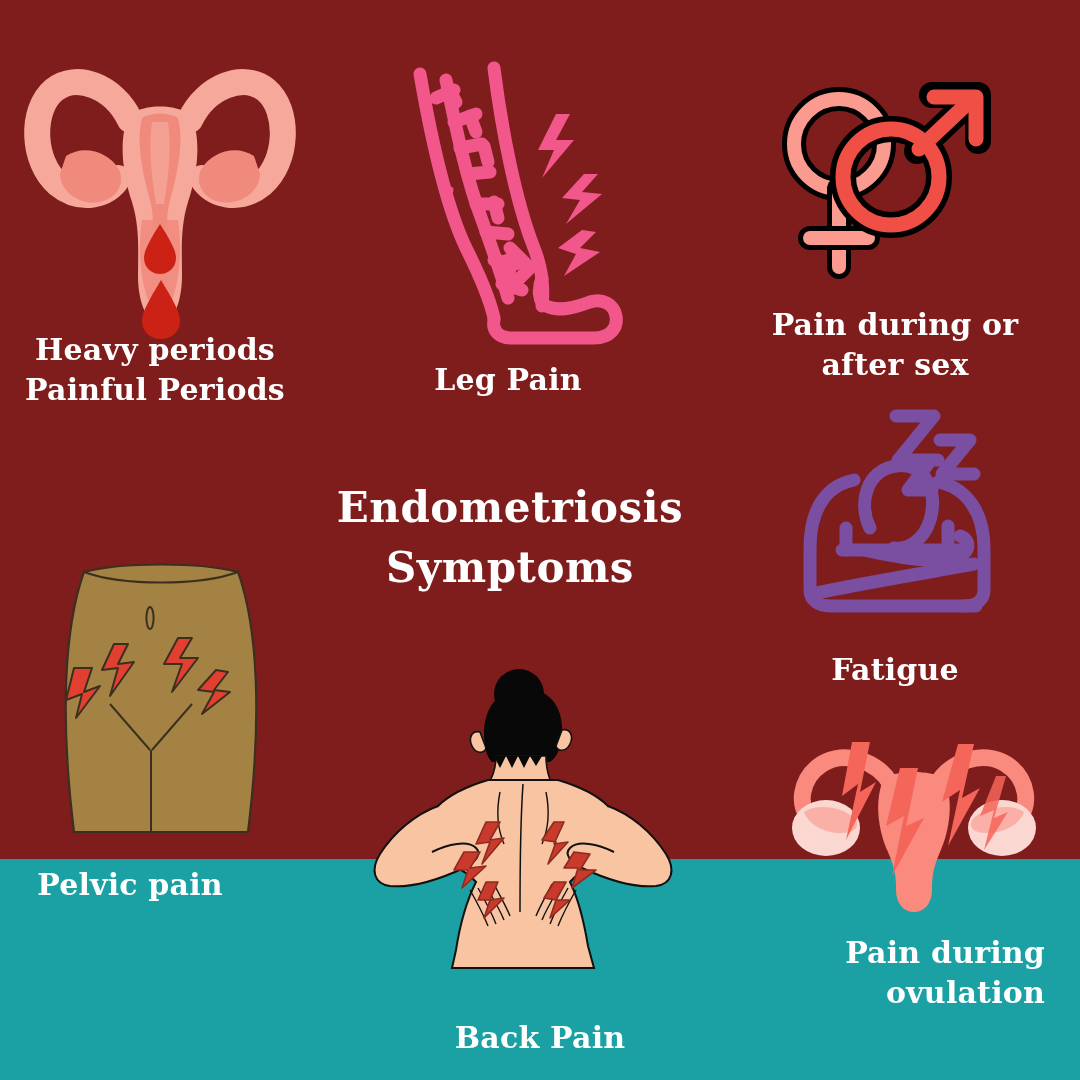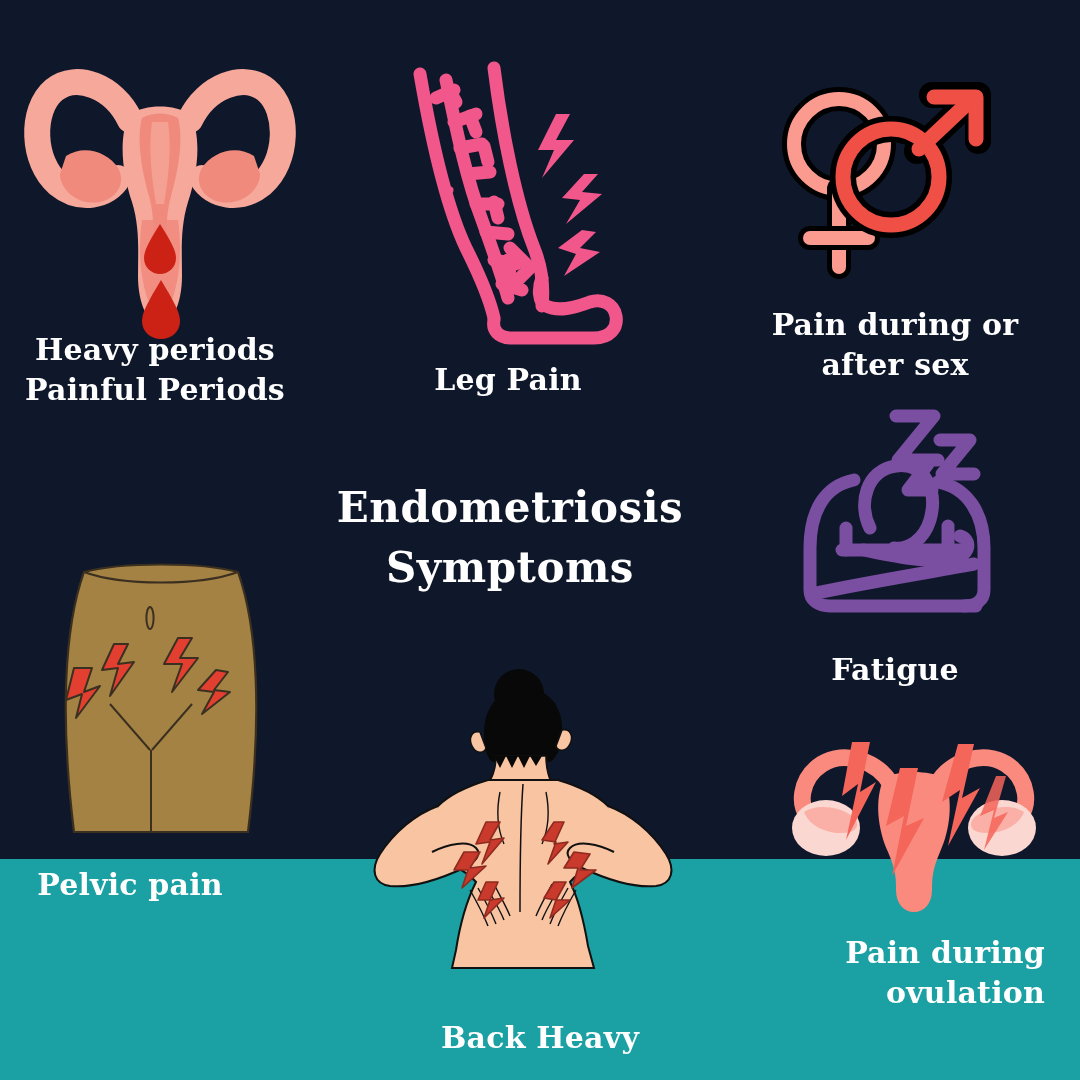--- a/index.html
+++ b/index.html
@@ -10,21 +10,21 @@
     width: 1080px;
     height: 1080px;
     background: #1ba0a3;
     font-family: "Liberation Serif", "DejaVu Serif", serif;
     overflow: hidden;
   }
   #poster {
     position: relative;
     width: 1080px;
     height: 859px;
-    background: #0f172a;
+    background: #7f1d1d;
   }
   .node { position: absolute; }
 
   .label {
     position: absolute;
     color: #ffffff;
     font-family: "DejaVu Serif", "Liberation Serif", serif;
     font-weight: bold;
     font-size: 30px;
     line-height: 1.32;
@@ -272,21 +272,21 @@
       <g fill="#c93a2c" stroke="#8d2b20" stroke-width="1.6" stroke-linejoin="round">
         <path d="M114 150 L 104 172 L 118 170 L 110 192 L 132 166 L 118 168 L 128 150 Z"></path>
         <path d="M182 150 L 170 168 L 184 170 L 176 192 L 196 170 L 182 172 L 192 150 Z"></path>
         <path d="M92 180 L 82 198 L 96 198 L 90 216 L 114 194 L 98 196 L 108 180 Z"></path>
         <path d="M202 180 L 192 196 L 206 196 L 200 216 L 224 198 L 208 198 L 218 182 Z"></path>
         <path d="M114 210 L 106 228 L 118 228 L 112 246 L 132 226 L 118 228 L 126 210 Z"></path>
         <path d="M182 210 L 172 226 L 184 228 L 178 246 L 198 228 L 184 228 L 194 210 Z"></path>
       </g>
     </svg>
   </div>
-  <div class="label lbl-back">Back Heavy</div>
+  <div class="label lbl-back">Back Pain</div>
 
   <div class="node" style="left:782px; top:730px;">
     <svg width="264" height="186" viewBox="0 0 264 186">
 
       <path d="M110 56 C 96 30, 62 20, 40 34 C 18 48, 14 78, 30 90" fill="none" stroke="#f98a7d" stroke-width="17" stroke-linecap="round"></path>
 
       <path d="M154 56 C 168 30, 202 20, 224 34 C 246 48, 250 78, 234 90" fill="none" stroke="#f98a7d" stroke-width="17" stroke-linecap="round"></path>
 
       <ellipse cx="44" cy="98" rx="34" ry="28" fill="#fbd7d1"></ellipse>
       <path d="M22 82 C 34 74, 56 76, 70 86 C 78 92, 76 100, 68 102 C 50 106, 28 98, 22 82 Z" fill="#f98a7d" opacity="0.5"></path>

